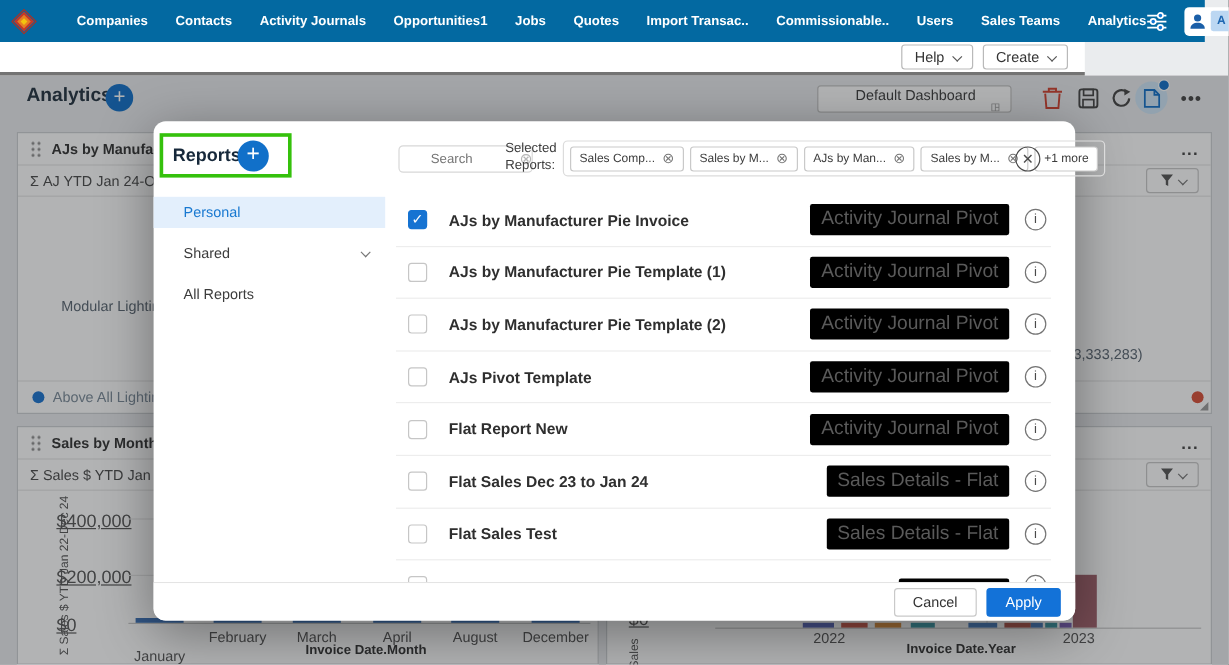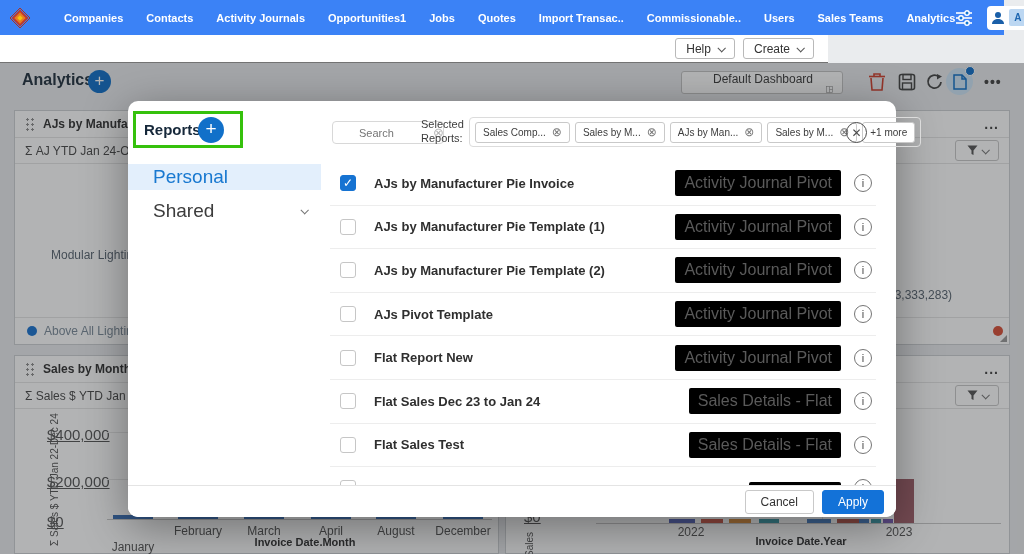--- a/index.html
+++ b/index.html
@@ -1,31 +1,31 @@
 <!DOCTYPE html>
 <html><head>
 <meta charset="utf-8">
 <style>
   html,body{margin:0;padding:0;background:#444;}
   *{box-sizing:border-box;font-family:"Liberation Sans",sans-serif;}
   .screen{position:relative;width:1024px;height:554px;overflow:hidden;background:#eaecee;}
 
   
-  .topnav{position:absolute;top:0;left:0;width:1004px;height:35px;background:#3b82f6;display:flex;align-items:center;z-index:6;}
+  .topnav{position:absolute;top:0;left:0;width:1004px;height:35px;background:#0369a1;display:flex;align-items:center;z-index:6;}
   .logo{width:24px;height:24px;margin-left:8px;flex:none;}
   .hamburger{width:16px;height:12px;margin-left:10px;display:flex;flex-direction:column;justify-content:space-between;cursor:pointer;}
   .hamburger span{display:block;height:2px;background:#fff;border-radius:1px;}
   .nav-items{display:flex;align-items:center;gap:23px;margin-left:22px;}
   .nav-item{color:#fff;font-size:11px;font-weight:bold;white-space:nowrap;cursor:pointer;}
   .nav-right{margin-left:auto;display:flex;align-items:center;gap:14px;margin-right:10px;}
   .user-chip{background:#fff;border-radius:4px;height:24px;display:flex;align-items:center;padding:2px 3px;gap:3px;}
   .user-a{width:17px;height:17px;background:#bcd7f2;color:#1f67b1;font-size:10px;font-weight:bold;display:flex;align-items:center;justify-content:center;border-radius:2px;}
 
   
-  .subbar{position:absolute;top:35px;left:0;width:828px;height:28px;background:#fff;border-bottom:1px solid #737373;display:flex;align-items:center;justify-content:flex-end;gap:8px;padding-right:14px;z-index:6;}
+  .subbar{position:absolute;top:35px;left:0;width:904px;height:28px;background:#fff;border-bottom:3px solid #737373;display:flex;align-items:center;justify-content:flex-end;gap:8px;padding-right:14px;z-index:6;}
   .sub-btn{height:21px;border:1px solid #b9b9b9;border-radius:3px;background:#fff;font-size:12px;color:#333;display:flex;align-items:center;padding:0 10px;cursor:pointer;}
   .chev{display:inline-block;width:6px;height:6px;border-right:1.5px solid #555;border-bottom:1.5px solid #555;transform:rotate(45deg) translateY(-1px);margin-left:7px;}
 
   
   .content{position:absolute;top:63px;left:0;width:1024px;height:491px;background:#eaecee;}
   .page-title{position:absolute;left:22px;top:71px;font-size:16px;font-weight:bold;color:#22313f;}
   .add-circle{position:absolute;width:23px;height:23px;border-radius:50%;background:#1170c9;color:#fff;font-size:17px;line-height:21px;text-align:center;cursor:pointer;}
   .dash-select{position:absolute;left:681px;top:71px;width:162px;height:23px;background:#fff;border:1px solid #c4c4c4;border-radius:3px;font-size:12px;color:#3c3c3c;display:flex;align-items:center;padding:0 6px 0 8px;cursor:pointer;}
   .dash-select .gi{margin-left:auto;}
   .hicon{position:absolute;cursor:pointer;}
@@ -62,21 +62,21 @@
   .search-box{position:absolute;left:204px;top:20px;width:112px;height:23px;border:1px solid #d8d8d8;border-radius:4px;display:flex;align-items:center;padding:0 6px;gap:18px;background:#fff;}
   .search-box input{border:0;outline:0;width:58px;font-size:11px;color:#444;background:transparent;}
   .clear-x{color:#b5b5b5;font-size:13px;cursor:pointer;margin-left:auto;}
   .selected-label{position:absolute;left:293px;top:16px;width:48px;font-size:11px;color:#3c3c3c;line-height:14px;}
   .chips-wrap{position:absolute;left:341px;top:16px;height:30px;border:1px solid #dcdcdc;border-radius:4px;display:flex;align-items:center;gap:5px;padding:0 5px;}
   .chip{border:1px solid #c9c9c9;border-radius:3px;height:21px;display:flex;align-items:center;gap:6px;padding:0 7px;font-size:10px;color:#3c3c3c;white-space:nowrap;background:#fff;cursor:pointer;}
   .chip .cx{color:#777;font-size:12px;}
   .chip.more{gap:0;}
   .modal-close{position:absolute;left:718px;top:21px;width:21px;height:21px;border:1.5px solid #4a4a4a;border-radius:50%;color:#4a4a4a;font-size:12px;display:flex;align-items:center;justify-content:center;cursor:pointer;}
   .msidebar{position:absolute;left:0;top:63px;width:193px;}
-  .side-item{height:26px;display:flex;align-items:center;padding-left:25px;padding-right:14px;font-size:19px;color:#3c3c3c;margin-bottom:8px;cursor:pointer;}
+  .side-item{height:26px;display:flex;align-items:center;padding-left:25px;padding-right:14px;font-size:12px;color:#3c3c3c;margin-bottom:8px;cursor:pointer;}
   .side-item.active{background:#e3effc;color:#1878d0;}
   .side-item .chev{margin-left:auto;border-color:#777;}
   .mlist{position:absolute;left:202px;top:61px;width:546px;height:324px;overflow:hidden;}
   .row{height:43.6px;display:flex;align-items:center;border-bottom:1px solid #ededed;padding:0 4px 0 10px;}
   .cb{width:16px;height:16px;border:1px solid #c6c6c6;border-radius:3px;background:#fff;flex:none;font-size:12px;line-height:15px;text-align:center;color:#fff;cursor:pointer;}
   .cb.checked{background:#1673d2;border-color:#1673d2;}
   .row-label{margin-left:18px;font-size:13px;font-weight:600;color:#2f2f2f;white-space:nowrap;}
   .badge{margin-left:auto;background:#000000;color:#5a5a5a;font-size:16px;padding:4px 9px;border-radius:2px;white-space:nowrap;min-height:13px;}
   .badge.empty{min-width:92px;}
   .info{width:18px;height:18px;border:1px solid #757575;border-radius:50%;color:#4a4a4a;font-size:11px;display:flex;align-items:center;justify-content:center;margin-left:13px;flex:none;cursor:pointer;}
@@ -323,20 +323,23 @@
     <div class="modal-close">✕</div>
 
     <div class="msidebar" id="msidebar">
         <div class="side-item active">
           <span>Personal</span>
         </div>
         <div class="side-item">
           <span>Shared</span>
           <span class="chev"></span>
         </div>
+        <div class="side-item">
+          <span>All Reports</span>
+        </div>
       </div>
     <div class="mlist" id="mlist">
         <div class="row">
           <span class="cb checked">✓</span>
           <span class="row-label">AJs by Manufacturer Pie Invoice</span>
           <span class="badge">Activity Journal Pivot</span>
           <span class="info">i</span>
         </div>
         <div class="row">
           <span class="cb"></span>

